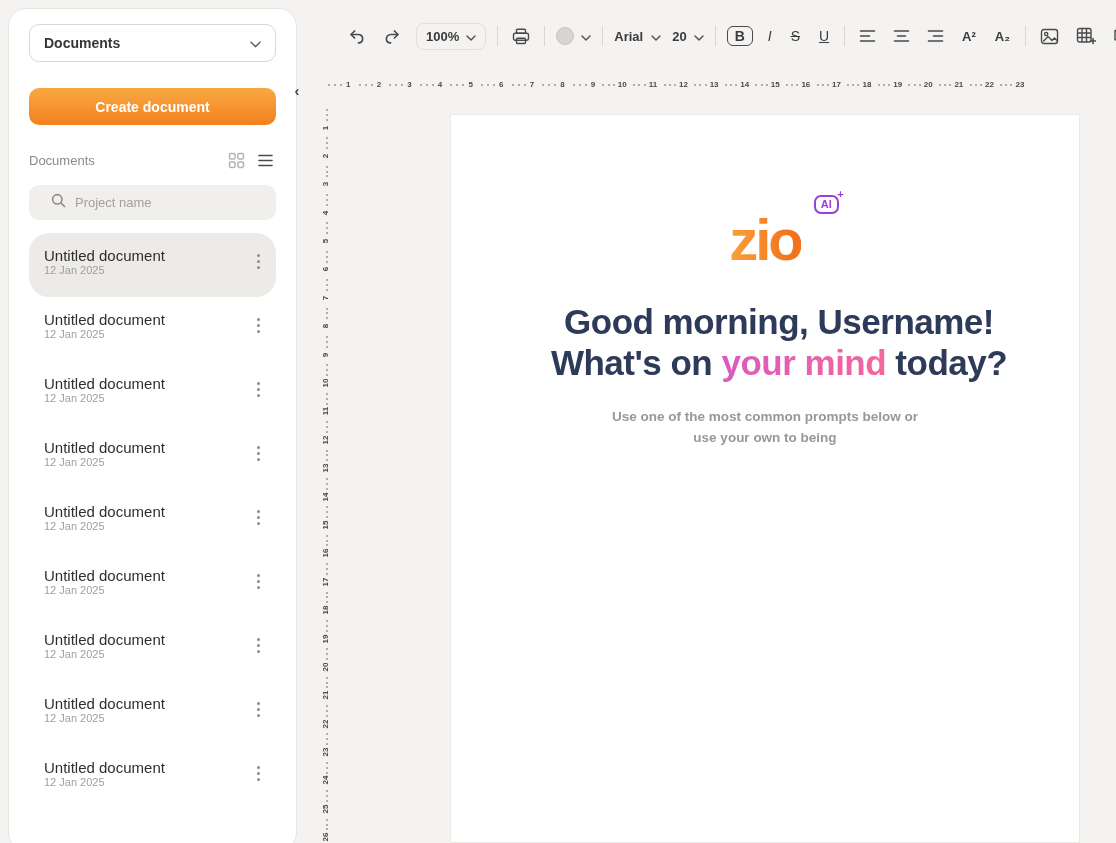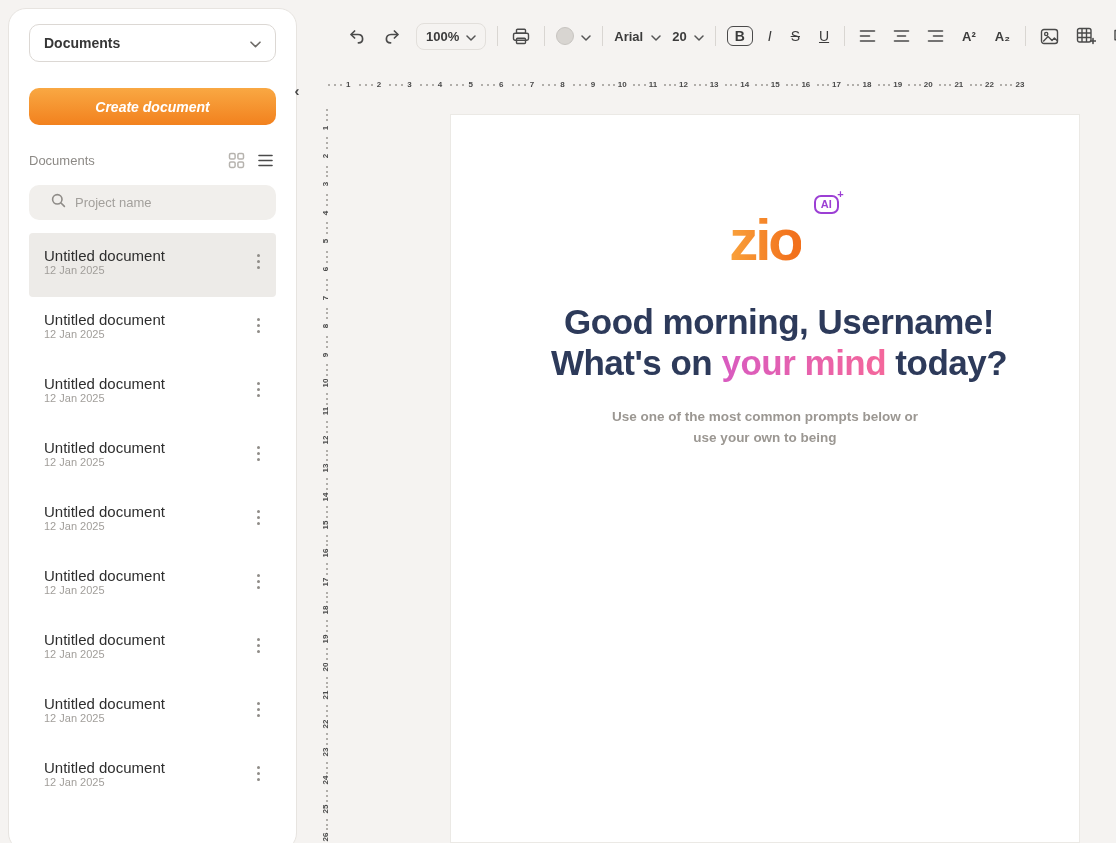--- a/index.html
+++ b/index.html
@@ -21,38 +21,38 @@
   }
   .select-control {
     height:38px; border:1px solid #dcd8d4; border-radius:10px;
     display:flex; align-items:center; justify-content:space-between;
     padding:0 14px; font-size:14px; font-weight:600; color:#373737; cursor:pointer;
     flex:0 0 auto;
   }
   .create-btn {
     margin-top:26px; height:37px; border-radius:10px;
     background:linear-gradient(180deg,#F9A843,#F2811E);
-    color:#fff; font-size:14px; font-weight:600; justify-content:center; flex:0 0 auto;font-style:italic;
+    color:#fff; font-size:14px; font-weight:600; justify-content:center; flex:0 0 auto;
   }
   .list-header { margin-top:25px; display:flex; align-items:center; justify-content:space-between; flex:0 0 auto; }
   .list-header .label { font-size:13px; color:#8d8a86; font-weight:500; }
   .view-toggles { display:flex; align-items:center; gap:8px; }
   .view-toggles button { padding:2px; }
   .search-box {
     margin-top:14px; height:35px; background:#f1efec; border-radius:10px;
     display:flex; align-items:center; gap:9px; padding:0 22px; flex:0 0 auto;
   }
   .search-box input {
     border:none; background:transparent; outline:none; flex:1;
     font-size:13px; color:#4a4a4a; font-family:inherit;
   }
   .search-box input::placeholder { color:#a3a09c; }
   .doc-list { margin-top:13px; display:flex; flex-direction:column; overflow:hidden; }
   .doc-item {
-    height:64px; border-radius:4px; display:flex; align-items:center;
+    height:64px; border-radius:20px; display:flex; align-items:center;
     justify-content:space-between; padding:0 10px 7px 15px; cursor:pointer; flex:0 0 auto;
   }
   .doc-item.selected { background:#edebe8; }
   .doc-title { font-size:15px; color:#2e2e2e; font-weight:500; }
   .doc-date { font-size:11px; color:#a19e9a; margin-top:0; }
   .kebab { display:flex; flex-direction:column; align-items:center; padding:4px 6px; cursor:pointer; }
   .kebab i { width:3px; height:3px; border-radius:50%; background:#8f8c88; margin:1.6px 0; }
 
   .collapse-handle {
     position:absolute; left:289px; top:80px; width:16px; height:20px;

